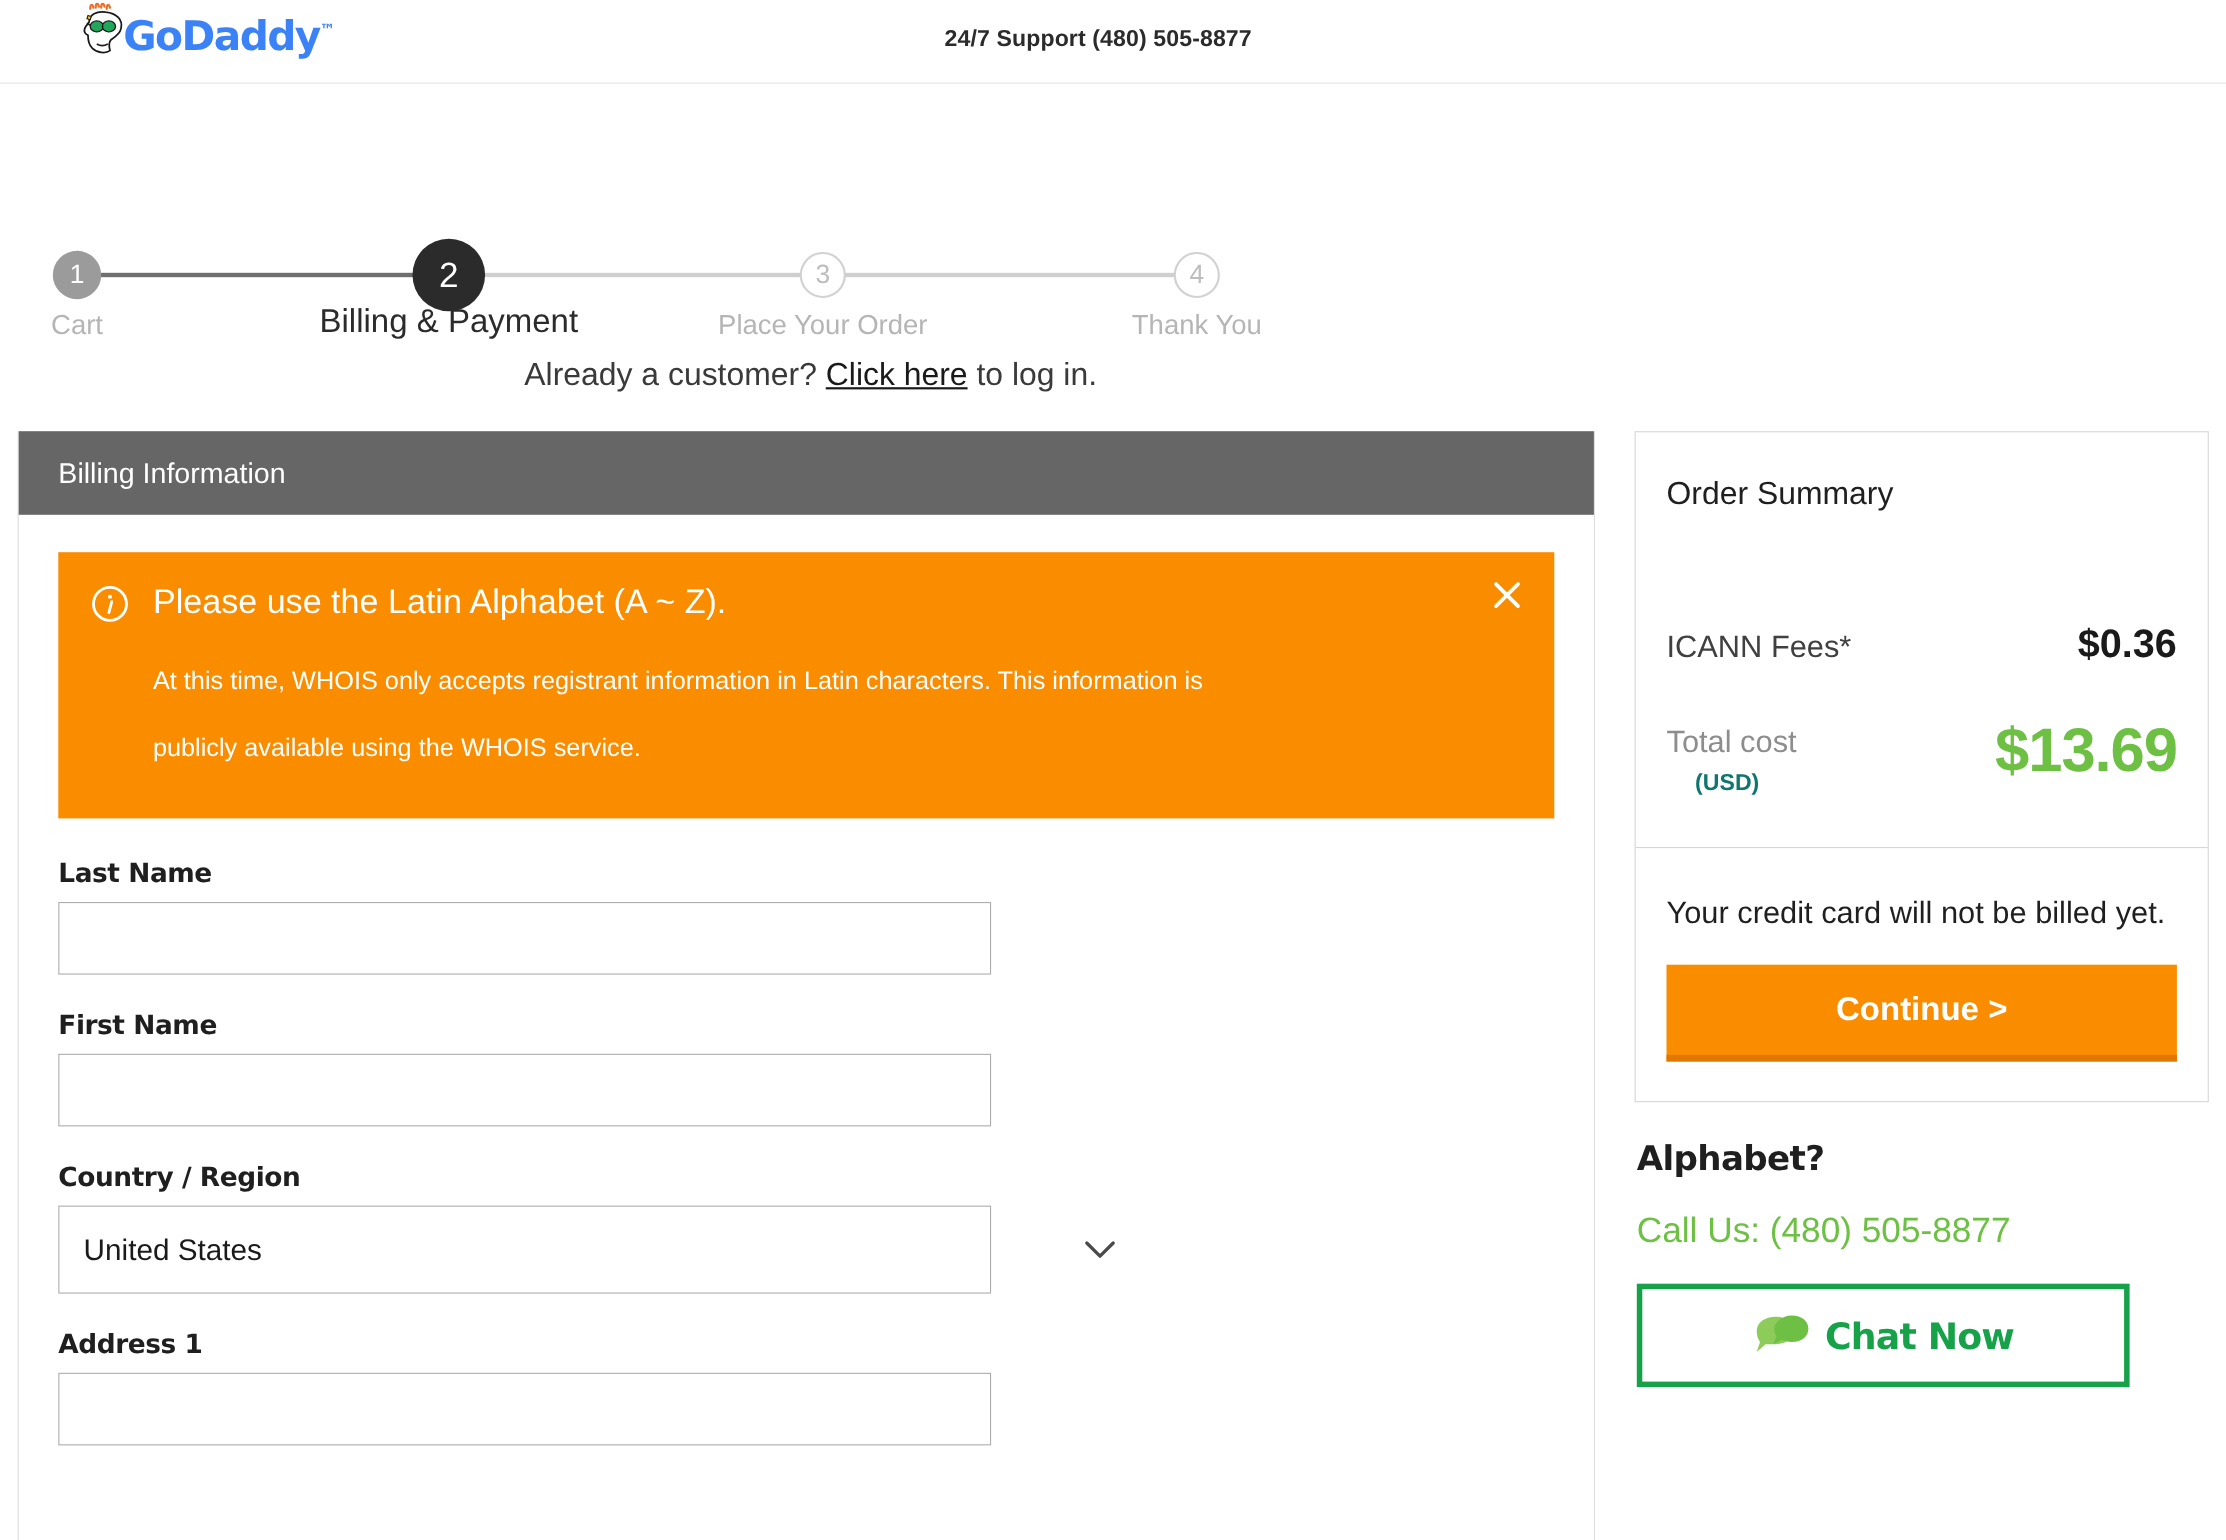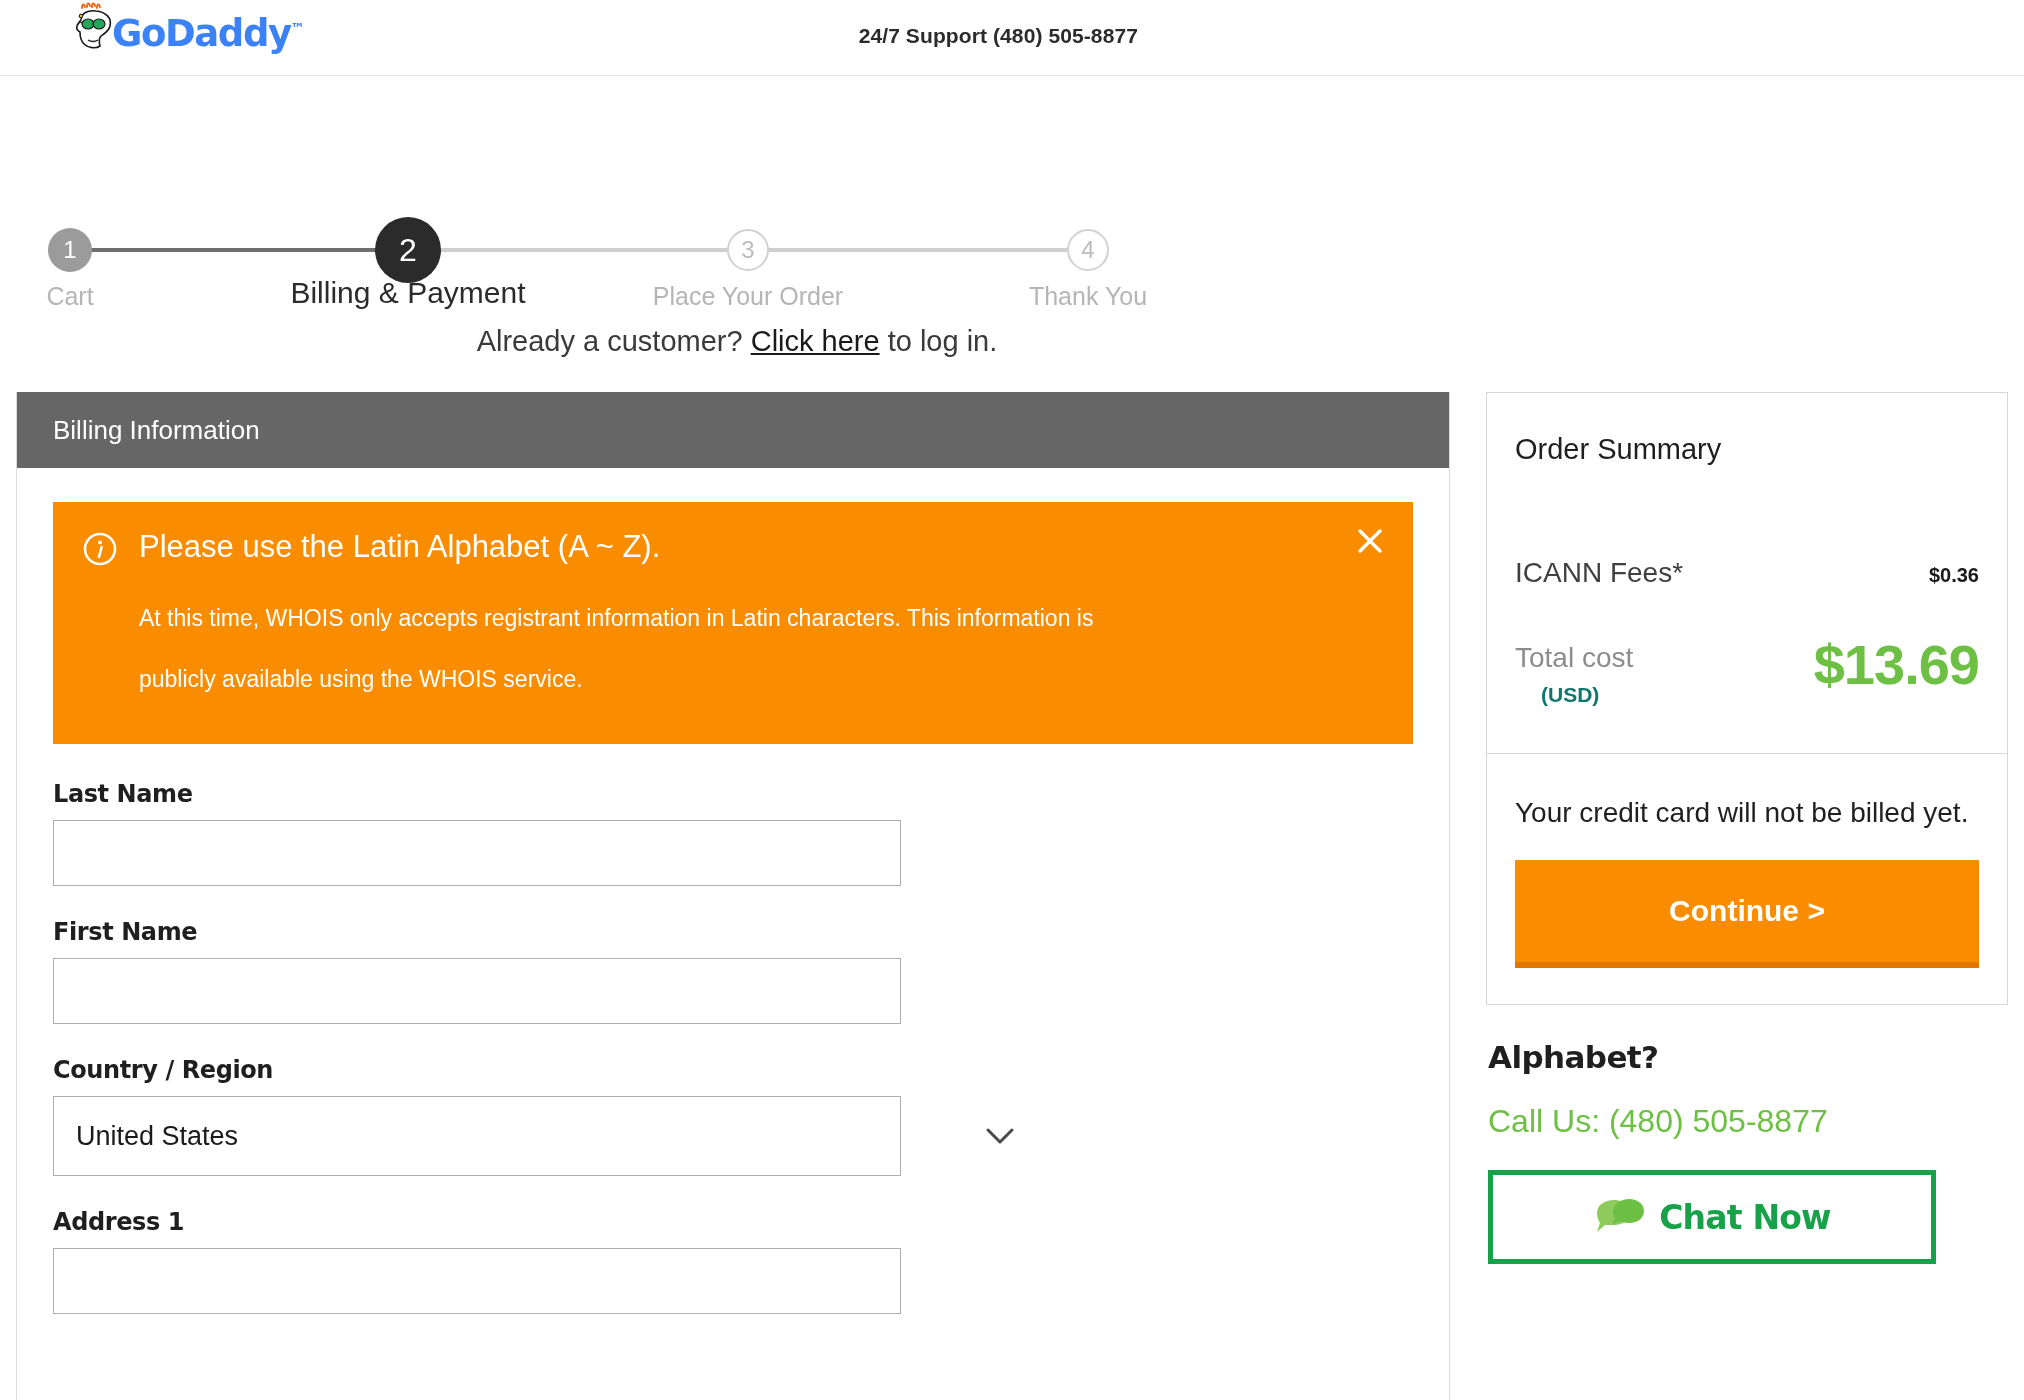--- a/index.html
+++ b/index.html
@@ -259,21 +259,21 @@
     display: flex;
     align-items: baseline;
     justify-content: space-between;
     margin-bottom: 48px;
   }
   .fee-label {
     font-size: 28px;
     color: #404040;
   }
   .fee-value {
-    font-size: 20px;
+    font-size: 36px;
     font-weight: bold;
     color: #1a1a1a;
     margin-top: 36px;
   }
   .total-row {
     display: flex;
     align-items: flex-start;
     justify-content: space-between;
   }
   .total-label-wrap { padding-top: 4px; }
@@ -302,21 +302,21 @@
   .summary-bottom { padding: 36px 28px 36px 28px; }
   .billed-note {
     font-size: 28px;
     line-height: 46px;
     color: #1f1f1f;
     margin-bottom: 24px;
   }
   .continue-btn {
     display: block;
     width: 100%;
-    height: 108px;
+    height: 88px;
     background: #FA8C00;
     border: none;
     border-bottom: 6px solid #e07800;
     color: #ffffff;
     font-size: 30px;
     font-weight: bold;
     cursor: pointer;
     font-family: "Liberation Sans", sans-serif;
   }
 

